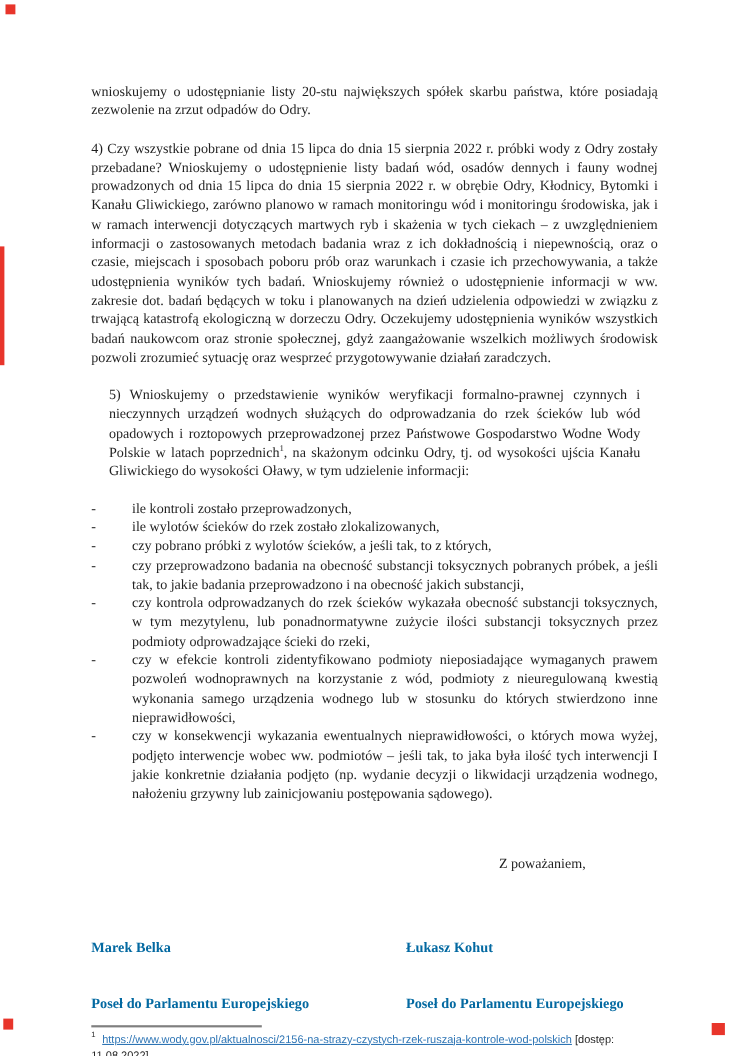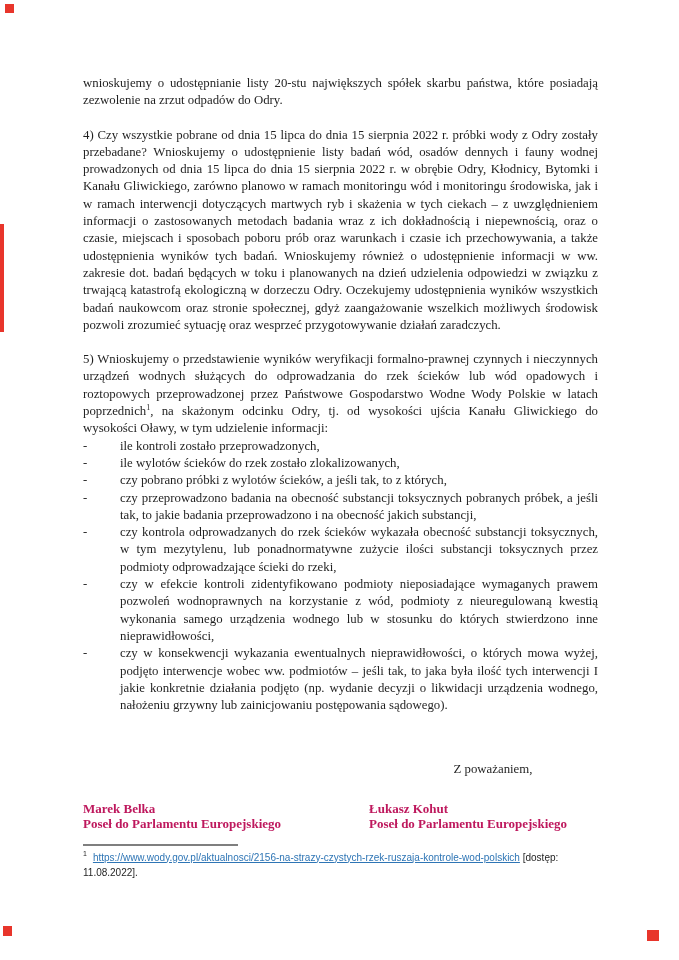--- a/index.html
+++ b/index.html
@@ -21,21 +21,21 @@
   .content {
     position: absolute;
     left: 83px;
     top: 75px;
     width: 515px;
     font-size: 12.8px;
     line-height: 17.3px;
     text-align: justify;
   }
   .content p { margin: 0 0 17px 0; }
-  .content p.tight { margin: 0; }
+  .content p.tight { margin: 16px; }
   sup.fn-ref {
     font-size: 8px;
     line-height: 0;
     vertical-align: super;
   }
   ul.dash-list {
     margin: 0;
     padding: 0;
     list-style: none;
   }
@@ -57,22 +57,23 @@
     display: flex;
     margin-top: 22px;
     text-align: left;
   }
   .sig-col { flex: 0 0 286px; }
   .sig-col .sig-name,
   .sig-col .sig-title {
     font-weight: bold;
     font-size: 13px;
     line-height: 15.5px;
-    color: #be185d;
+    color: #0369a1;
     white-space: nowrap;
+    margin-top: 36px;
   }
   .footnote {
     margin-top: 12px;
     text-align: left;
     font-family: "Liberation Sans", "DejaVu Sans", sans-serif;
     font-size: 10px;
     line-height: 15px;
     color: #1f1f1f;
   }
   .footnote-rule {

